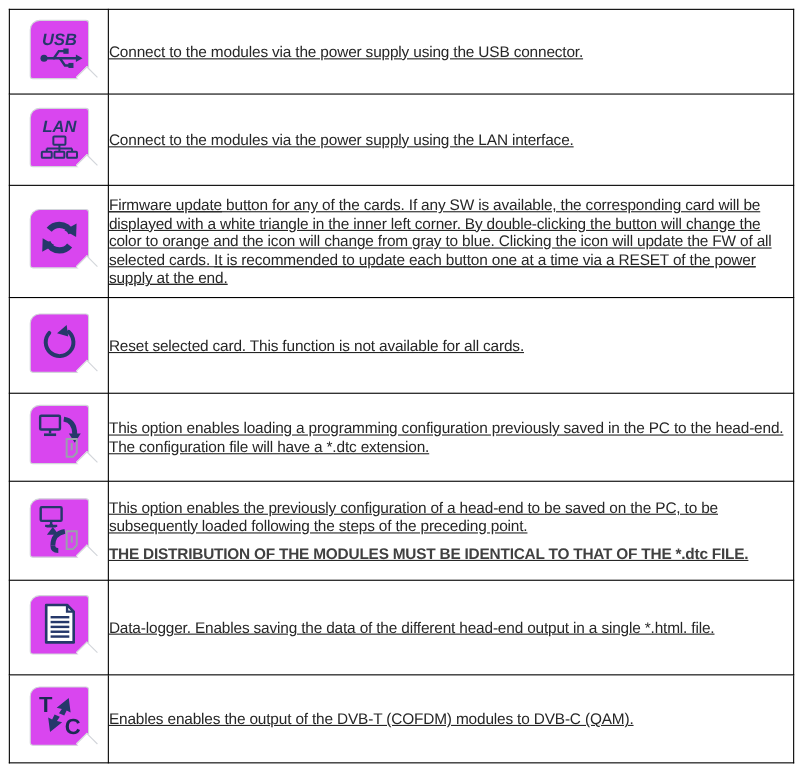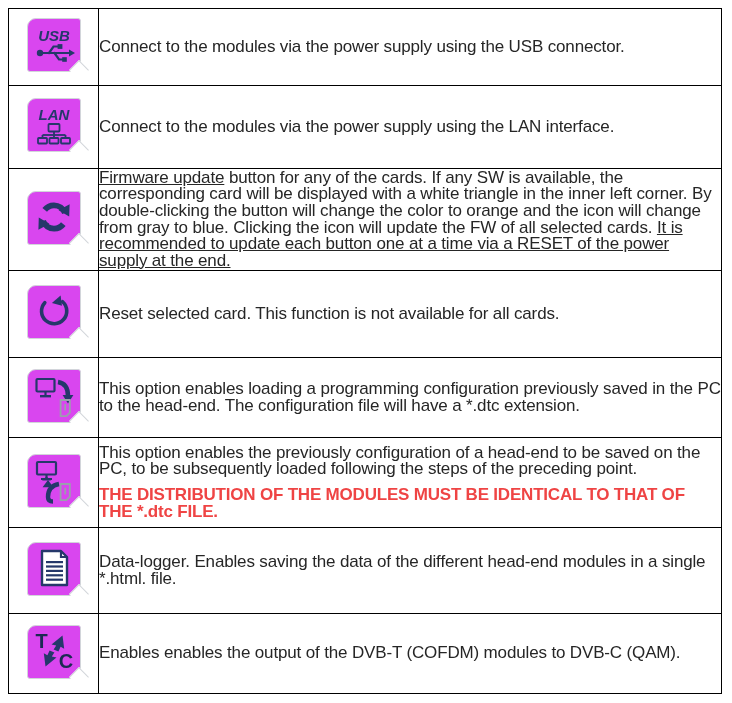--- a/index.html
+++ b/index.html
@@ -73,36 +73,37 @@
   }
   .icon-btn > svg {
     position: relative;
     display: block;
     margin: 0 auto;
   }
 
   
   .desc {
     color: #262626;
-    font-size: 17px;
+    font-size: 14px;
     line-height: 16.6px;
     letter-spacing: -0.15px;
+    text-decoration: underline;
   }
   .desc p {
     margin: 0 0 0 0;
   }
   .desc p + p {
     margin-top: 9px;
   }
   .desc .u {
     text-decoration: underline;
   }
   .desc .strong {
     font-weight: bold;
-    color: #ef4444;
+    color: #404040;
     letter-spacing: -0.2px;
   }
 
   .row-usb  { height: 77px; }
   .row-lan  { height: 83px; }
   .row-fw   { height: 102px; }
   .row-rst  { height: 87px; }
   .row-load { height: 80px; }
   .row-save { height: 90px; }
   .row-log  { height: 86px; }
@@ -264,21 +265,21 @@
               <rect x="17" y="22.4" width="17" height="2.2"></rect>
               <rect x="17" y="26.8" width="17" height="2.2"></rect>
               <rect x="17" y="31.2" width="17" height="2.2"></rect>
               <rect x="17" y="35.6" width="17" height="2.2"></rect>
             </g>
           </svg>
         </span>
       </td>
       <td class="desc-cell">
         <div class="desc">
-          <p>Data-logger. Enables saving the data of the different head-end modules in a single *.html. file.</p>
+          <p>Data-logger. Enables saving the data of the different head-end output in a single *.html. file.</p>
         </div>
       </td>
     </tr>
 
     <tr class="row-tc">
       <td class="icon-cell">
         <span class="icon-btn">
           <svg width="50" height="50" viewBox="0 0 50 50" aria-hidden="true">
             <text x="12.5" y="22" text-anchor="middle" font-family="Liberation Sans, sans-serif" font-size="20" font-weight="bold" fill="#1b2a53">T</text>
             <text x="37" y="42" text-anchor="middle" font-family="Liberation Sans, sans-serif" font-size="20" font-weight="bold" fill="#1b2a53">C</text>

